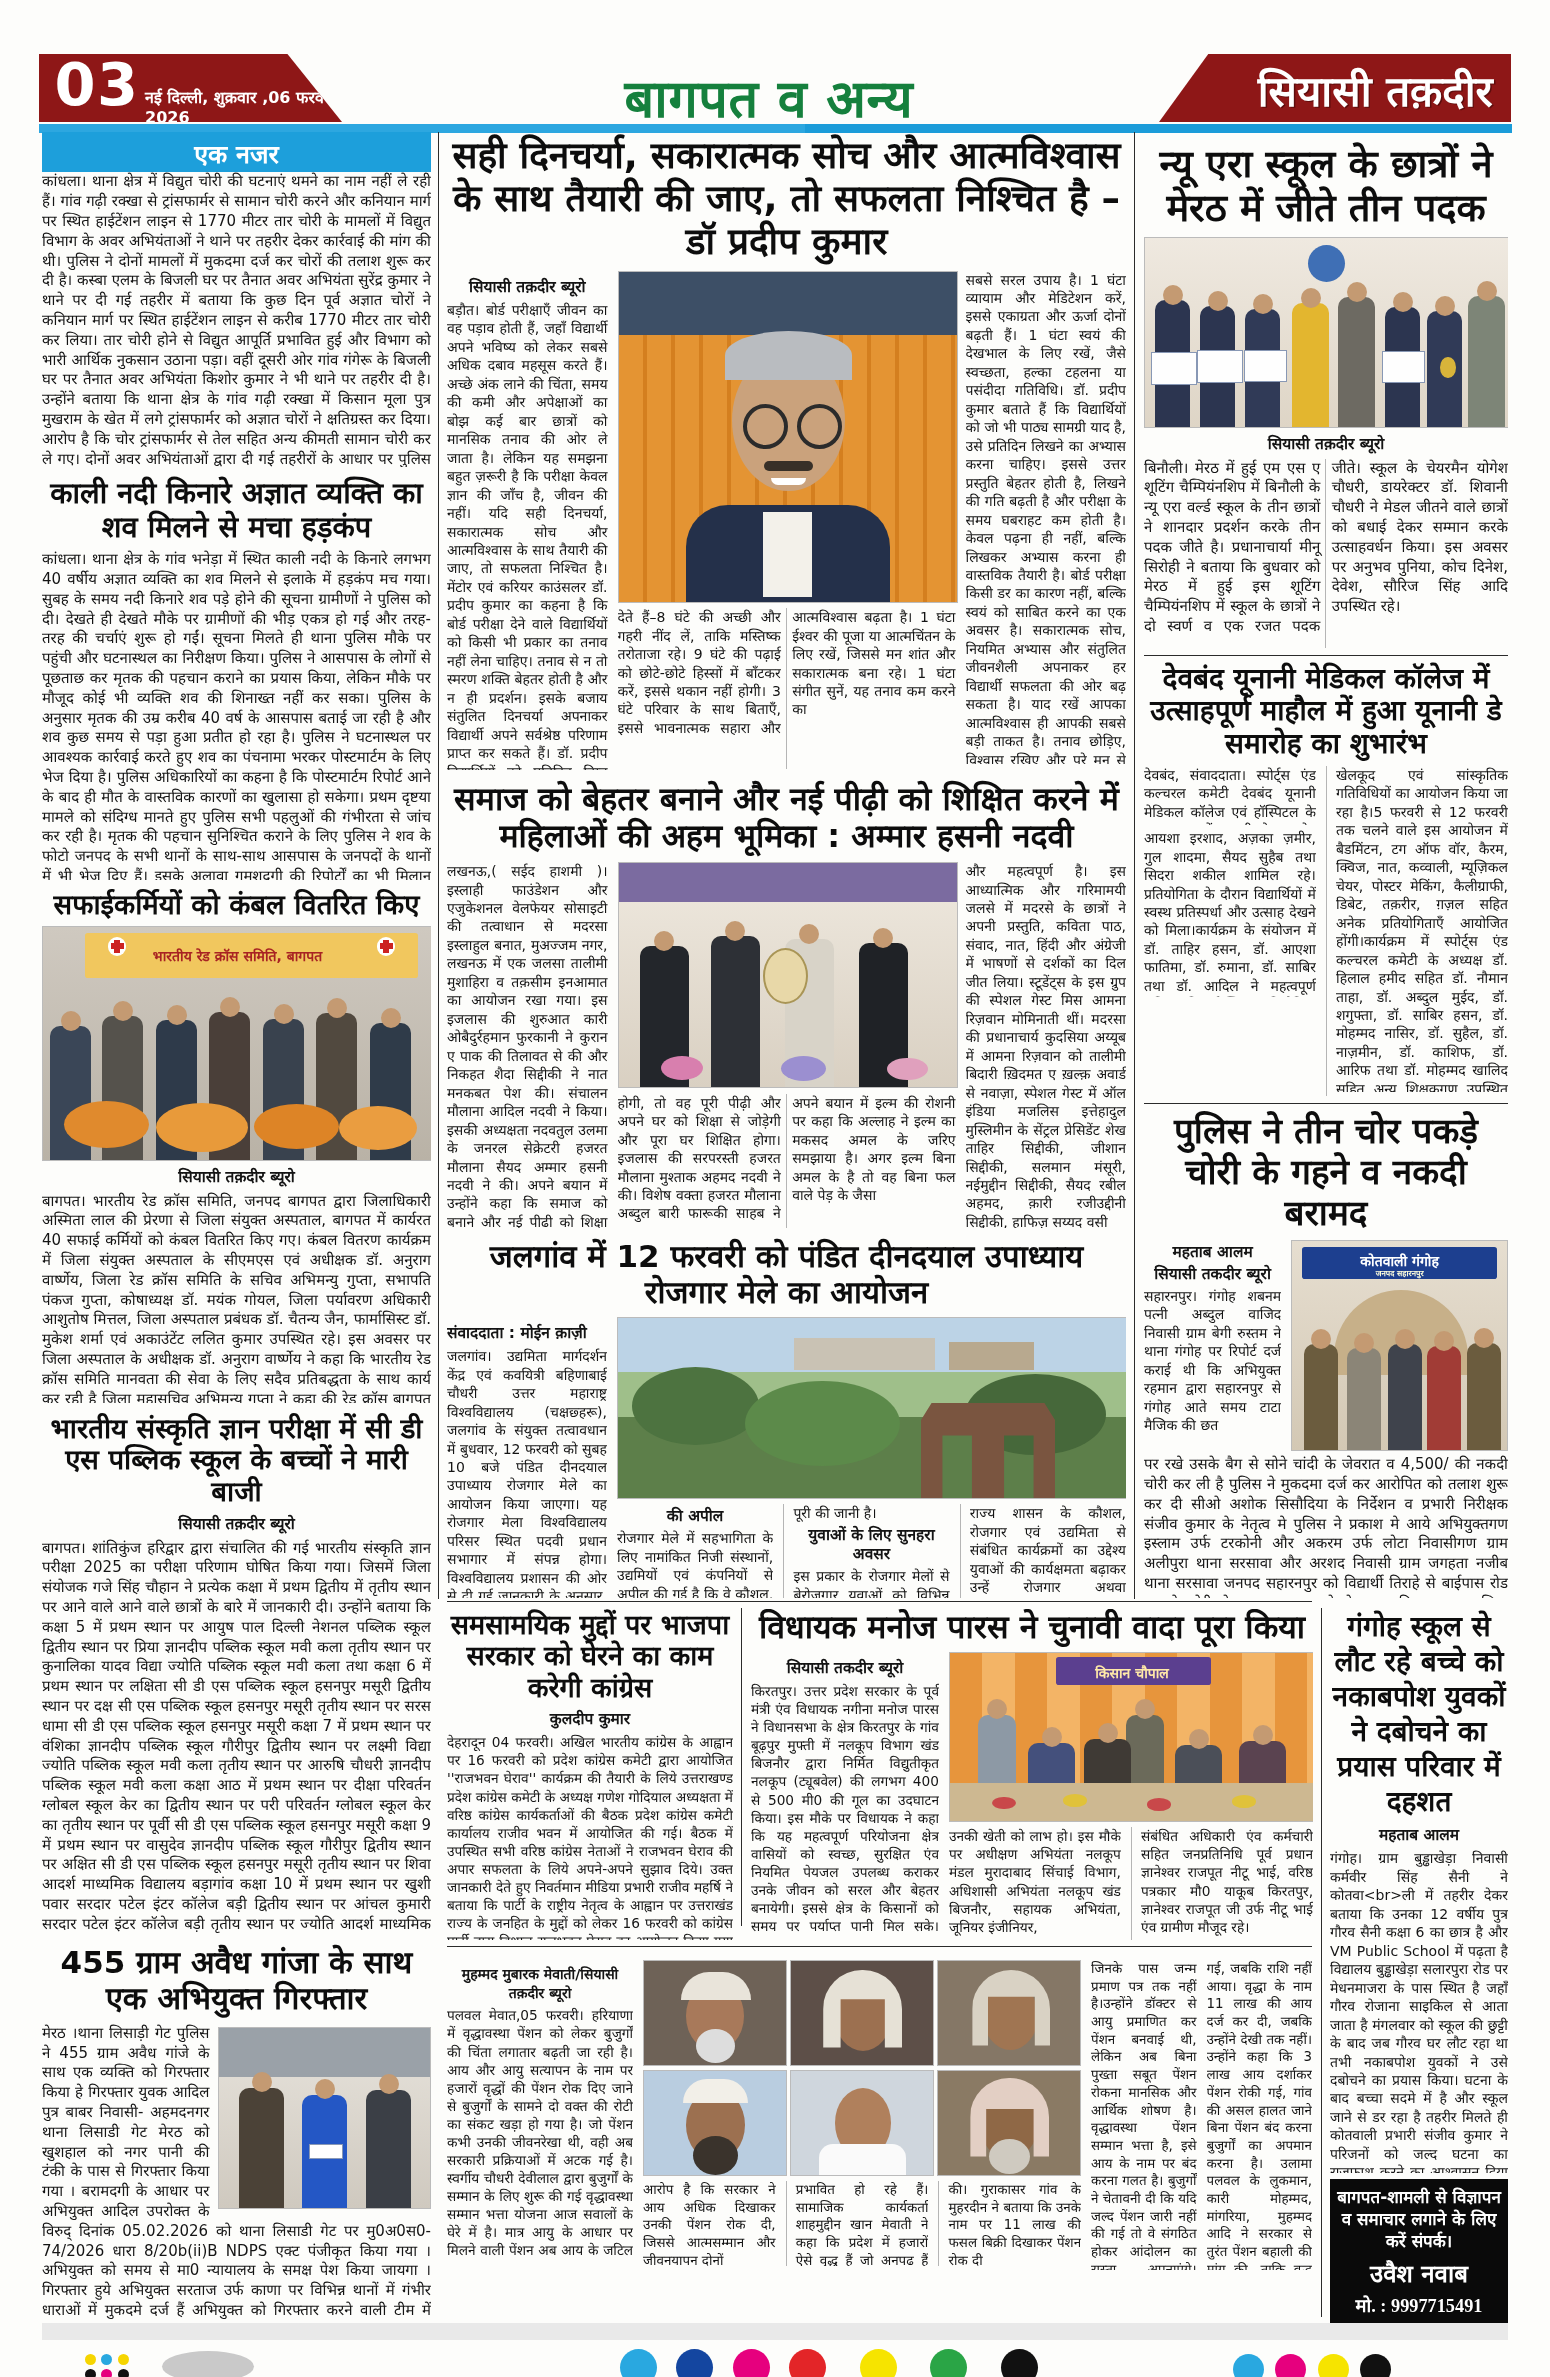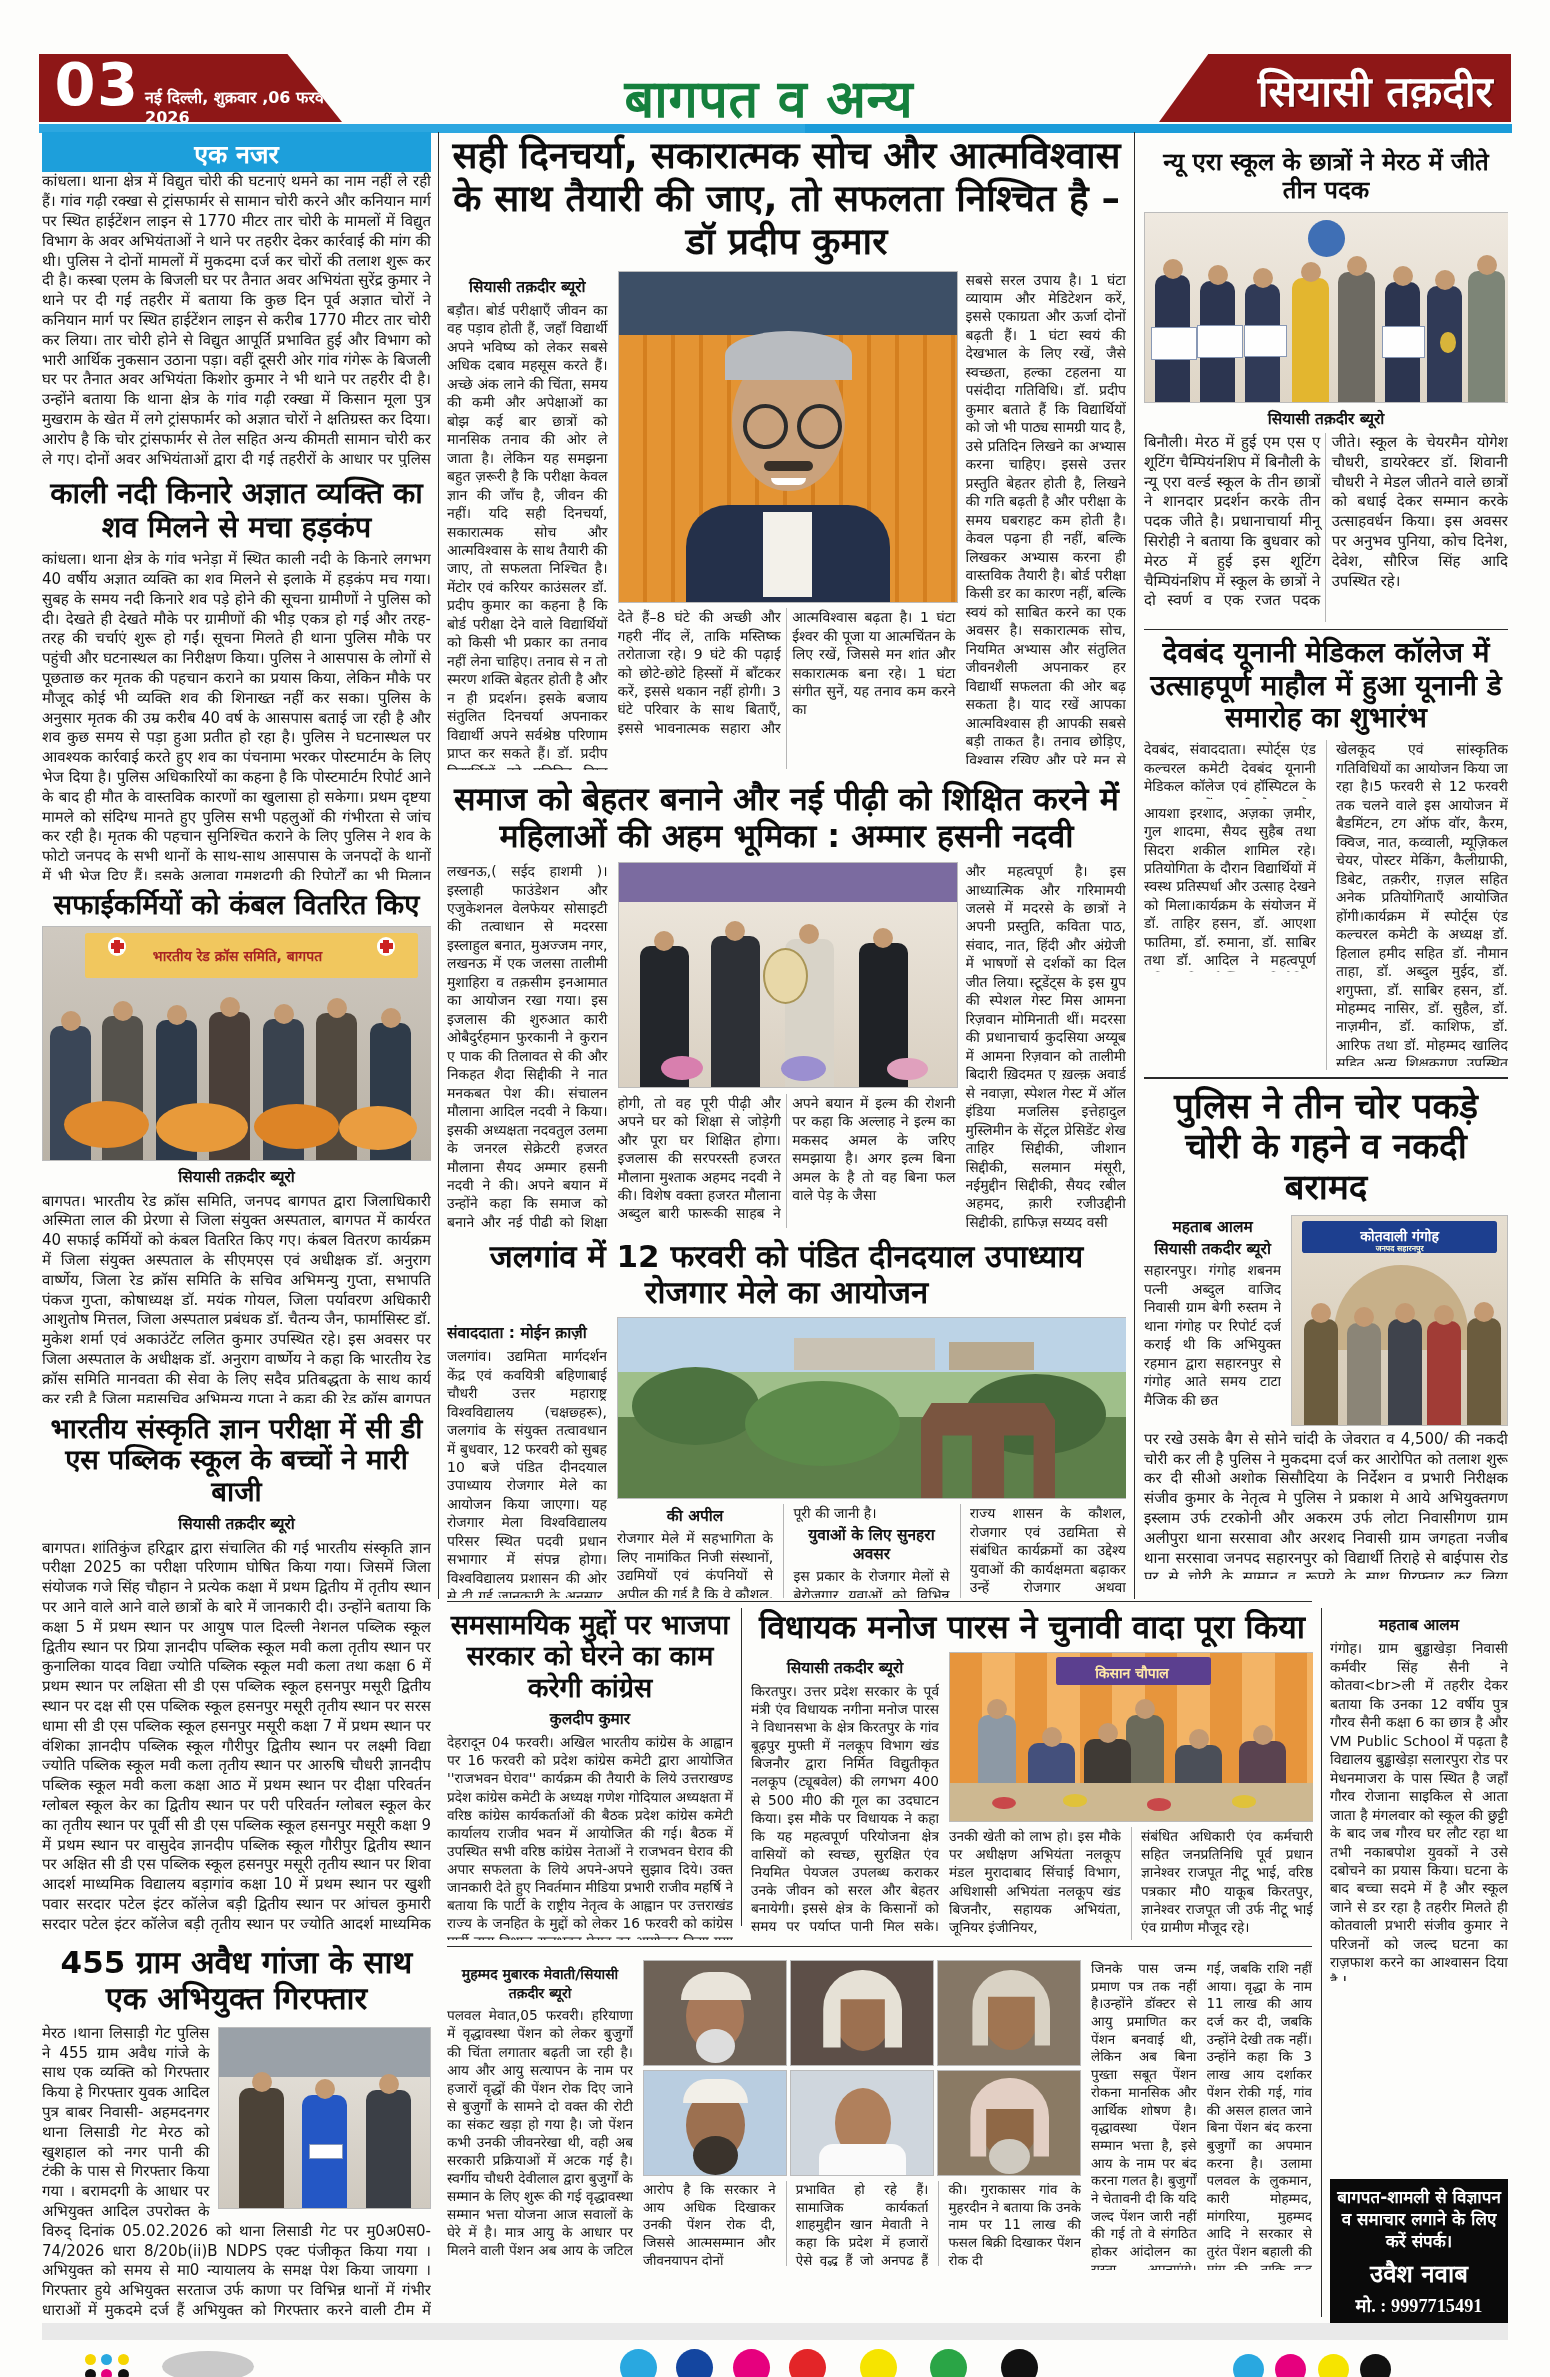--- a/index.html
+++ b/index.html
@@ -205,21 +205,21 @@
           <div style="width:159px;" class="colrule">
             <div class="body-txt clip" style="font-size:14px;height:141px;">राज्य शासन के कौशल, रोजगार एवं उद्यमिता से संबंधित कार्यक्रमों का उद्देश्य युवाओं की कार्यक्षमता बढ़ाकर उन्हें रोजगार अथवा स्वयंरोजगार के योग्य बनाना है। ऐसे रोजगार मेले उद्योगों की आवश्यकताओं के अनुरूप युवाओं को मार्गदर्शन प्रदान करने में महत्वपूर्ण भूमिका निभाते हैं। विश्वविद्यालय प्रशासन ने रोजगार की तलाश कर रहे युवाओं और पात्र उम्मीदवारों से इस रोजगार मेले में अभ्यर्थियों को रोजगार मिला है।</div>
 
           </div>
         </div>
       </div>
     </div>
   </div>
 
   <div id="rightcol">
-    <div class="headline" style="font-size:24px;margin:17px 0 7px;text-align:center;">न्यू एरा स्कूल के छात्रों ने मेरठ में जीते तीन पदक</div>
+    <div class="headline" style="font-size:38px;margin:10px 0 7px;text-align:center;">न्यू एरा स्कूल के छात्रों ने मेरठ में जीते तीन पदक</div>
     <div class="ph" style="width:364px;height:189px;background:linear-gradient(#efe9e0,#ded5c6);">
       <div class="blob" style="left:163px;top:7px;width:37px;height:37px;background:#3f6fb5;"></div>
       <div class="pr" style="left:10px;width:35px;height:127px;background:#2c3550;"></div>
       <div class="pr" style="left:55px;width:35px;height:121px;background:#2c3550;"></div>
       <div class="pr" style="left:100px;width:35px;height:118px;background:#303a57;"></div>
       <div class="pr" style="left:147px;width:37px;height:124px;background:#e3b62f;"></div>
       <div class="pr" style="left:193px;width:37px;height:130px;background:#6d6a62;"></div>
       <div class="pr" style="left:240px;width:35px;height:120px;background:#2c3550;"></div>
       <div class="pr" style="left:282px;width:35px;height:116px;background:#303a57;"></div>
       <div class="pr" style="left:323px;width:37px;height:131px;background:#7d8577;"></div>
@@ -350,20 +350,21 @@
           <div class="body-txt clip colrule" style="width:141px;font-size:13.4px;height:85px;">प्रभावित हो रहे हैं। सामाजिक कार्यकर्ता शाहमुद्दीन खान मेवाती ने कहा कि प्रदेश में हजारों ऐसे वृद्ध हैं जो अनपढ़ हैं और</div>
           <div class="body-txt clip colrule" style="width:141px;font-size:13.4px;height:85px;">की। गुराकासर गांव के मुहरदीन ने बताया कि उनके नाम पर 11 लाख की फसल बिक्री दिखाकर पेंशन रोक दी</div>
         </div>
       </div>
       <div class="body-txt clip" style="width:106px;font-size:13.4px;height:310px;">जिनके पास जन्म प्रमाण पत्र तक नहीं है।उन्होंने डॉक्टर से आयु प्रमाणित कर पेंशन बनवाई थी, लेकिन अब बिना पुख्ता सबूत पेंशन रोकना मानसिक और आर्थिक शोषण है।वृद्धावस्था पेंशन सम्मान भत्ता है, इसे आय के नाम पर बंद करना गलत है। बुजुर्गों ने चेतावनी दी कि यदि जल्द पेंशन जारी नहीं की गई तो वे संगठित होकर आंदोलन का रास्ता अपनाएंगे। बाक्स। वृद्धों ने अपनी व्यथा भी साझा</div>
       <div class="body-txt clip" style="width:106px;font-size:13.4px;height:310px;">गई, जबकि राशि नहीं आया। वृद्धा के नाम 11 लाख की आय दर्ज कर दी, जबकि उन्होंने देखी तक नहीं। उन्होंने कहा कि 3 लाख आय दर्शाकर पेंशन रोकी गई, गांव की असल हालत जाने बिना पेंशन बंद करना बुजुर्गों का अपमान करना है। उलामा पलवल के लुकमान, कारी मोहम्मद, मांगरिया, मुहम्मद आदि ने सरकार से तुरंत पेंशन बहाली की मांग की, ताकि वृद्ध परेशान न हों।</div>
     </div>
   </div>
 
   <div style="position:absolute;left:1330px;top:1609px;width:178px;height:564px;" class="clip">
+    <div class="headline" style="font-size:28px;line-height:1.25;">गंगोह स्कूल से लौट रहे बच्चे को नकाबपोश युवकों ने दबोचने का प्रयास परिवार में दहशत</div>
     <div class="byline">महताब आलम</div>
     <div class="body-txt clip" style="font-size:14px;height:342px;">गंगोह। ग्राम बुड्ढाखेड़ा निवासी कर्मवीर सिंह सैनी ने कोतवा&lt;br&gt;ली में तहरीर देकर बताया कि उनका 12 वर्षीय पुत्र गौरव सैनी कक्षा 6 का छात्र है और VM Public School में पढ़ता है विद्यालय बुड्ढाखेड़ा सलारपुरा रोड पर मेधनमाजरा के पास स्थित है जहाँ गौरव रोजाना साइकिल से आता जाता है मंगलवार को स्कूल की छुट्टी के बाद जब गौरव घर लौट रहा था तभी नकाबपोश युवकों ने उसे दबोचने का प्रयास किया। घटना के बाद बच्चा सदमे में है और स्कूल जाने से डर रहा है तहरीर मिलते ही कोतवाली प्रभारी संजीव कुमार ने परिजनों को जल्द घटना का राज़फाश करने का आश्वासन दिया है !</div>
   </div>
 
   <div class="adbox">
     <div class="l">बागपत-शामली से विज्ञापन</div>
     <div class="l">व समाचार लगाने के लिए</div>
     <div class="l">करें संपर्क।</div>
     <div class="nm">उवैश नवाब</div>
     <div class="ph-no">मो. : 9997715491</div>

